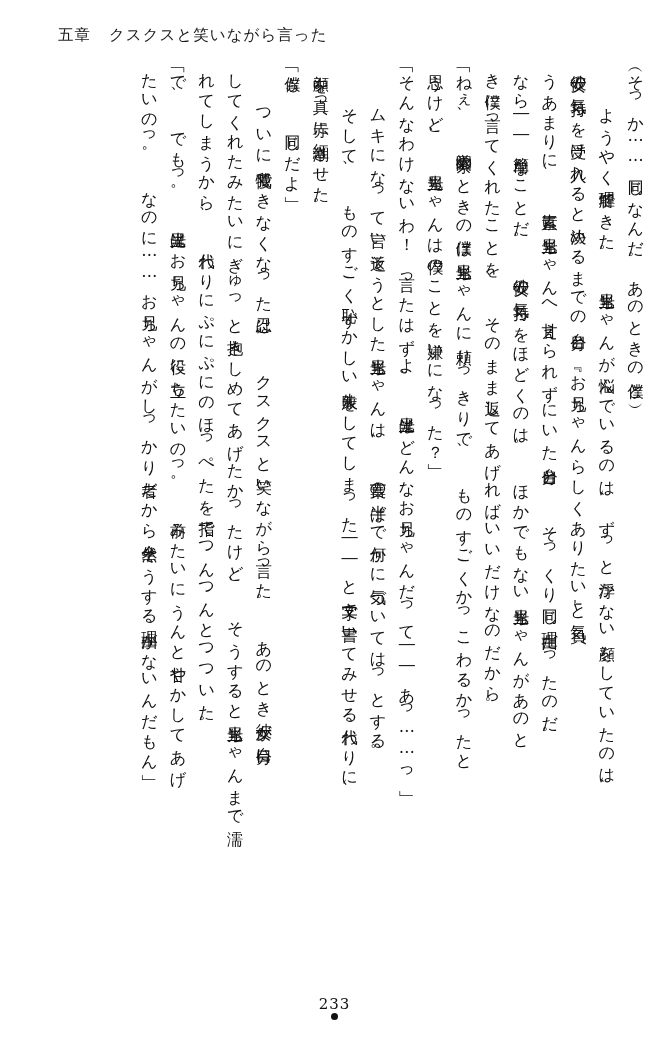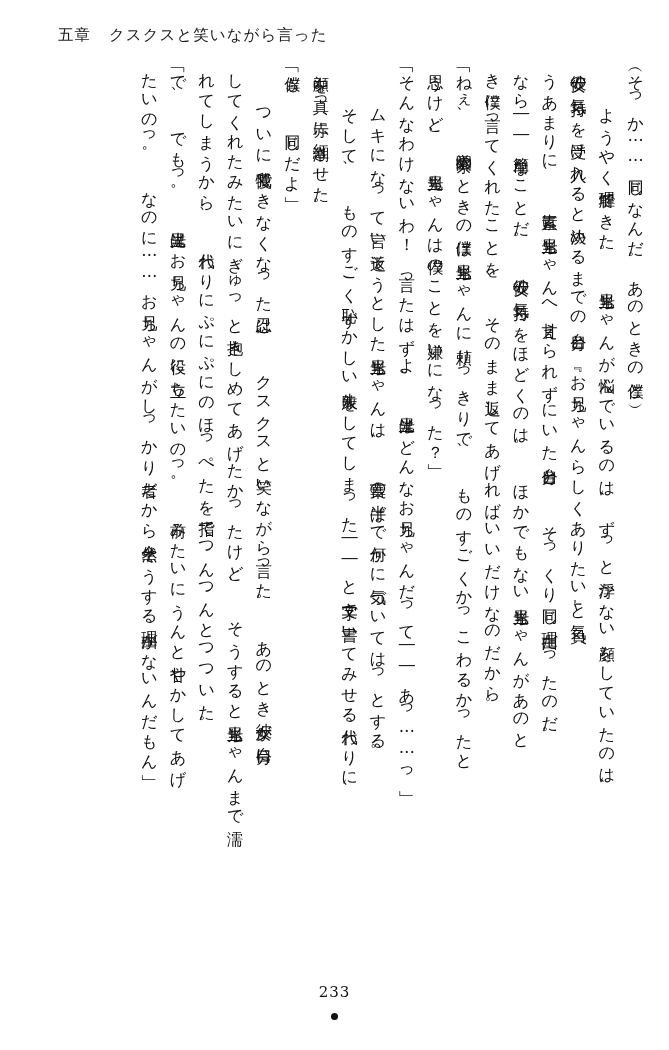--- a/index.html
+++ b/index.html
@@ -86,21 +86,20 @@
 
   
   .footer {
     position: absolute;
     left: 0;
     right: 0;
     bottom: 30px;
     display: flex;
     flex-direction: column;
     align-items: center;
-    gap: 12px;
   }
   .page-number {
     font-size: 15px;
     letter-spacing: 1px;
     color: #111111;
   }
   .footer-dot {
     width: 7px;
     height: 7px;
     border-radius: 50%;

